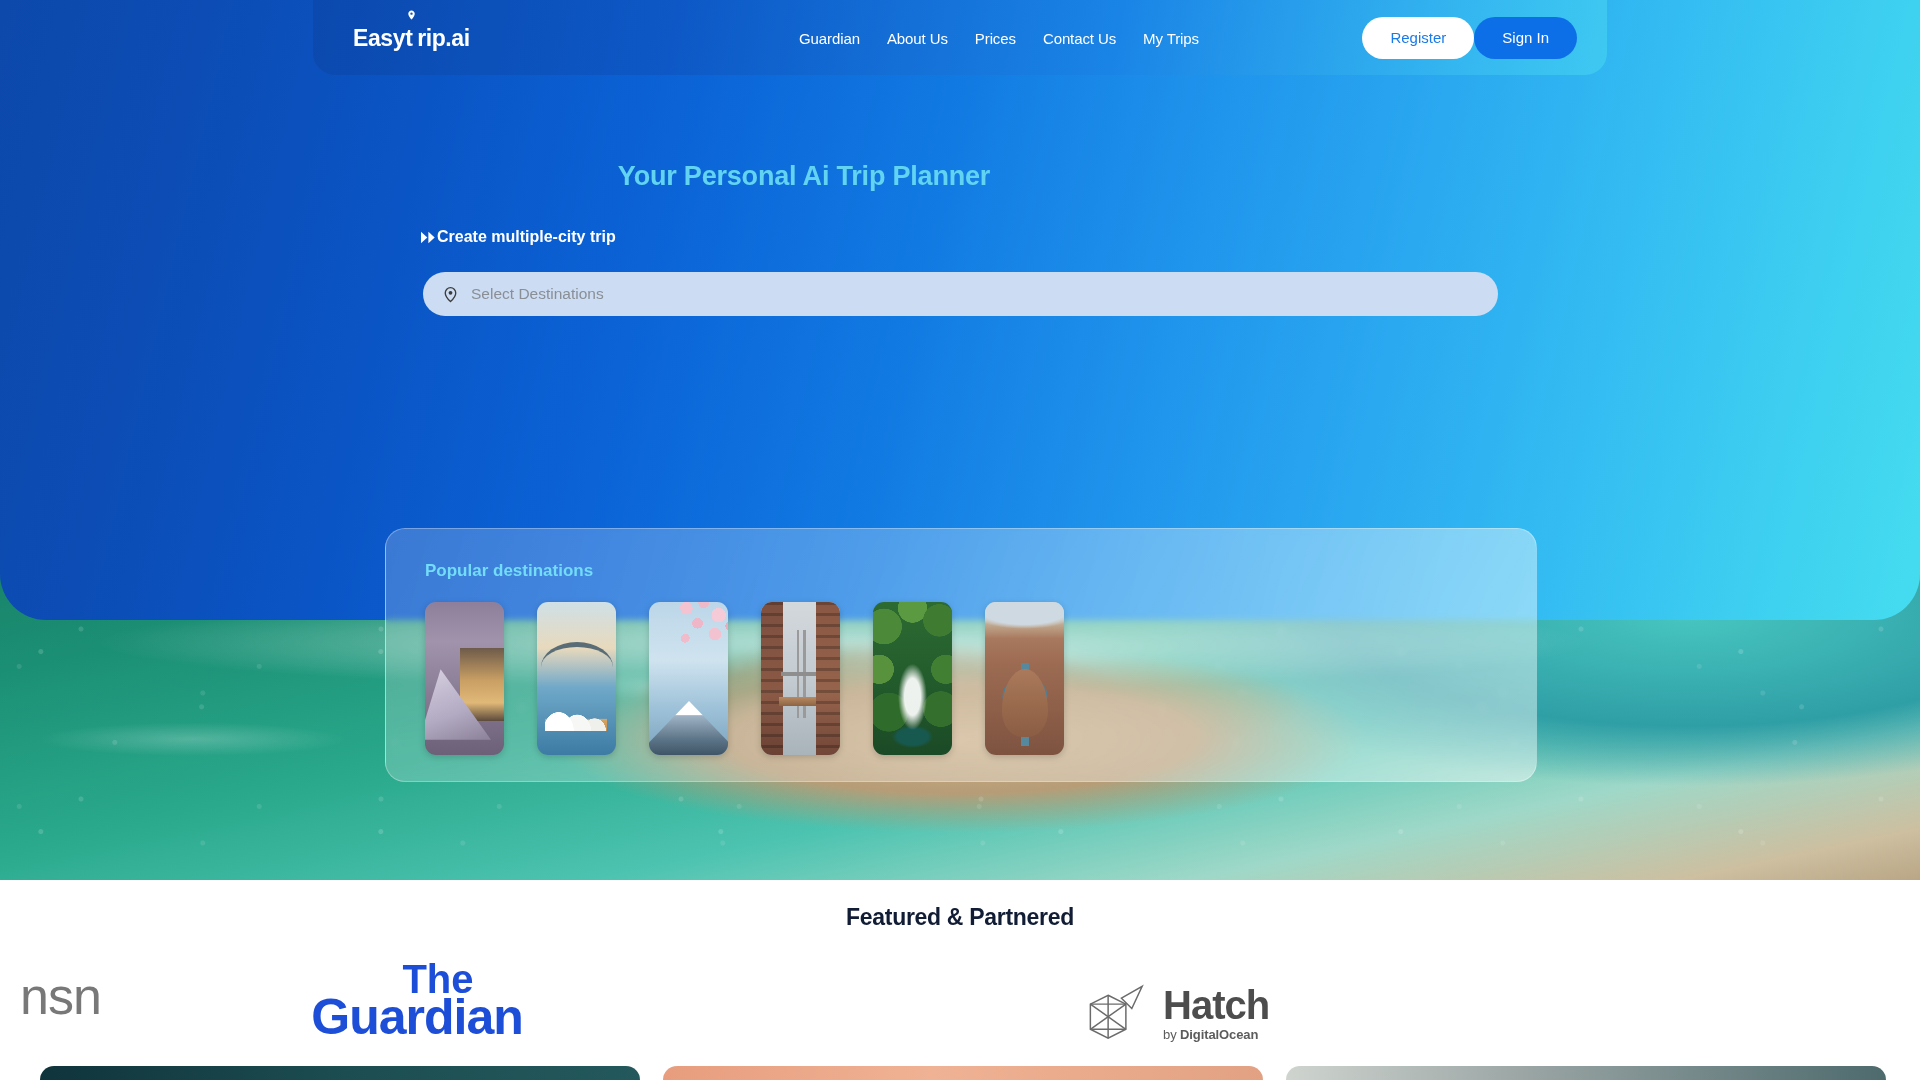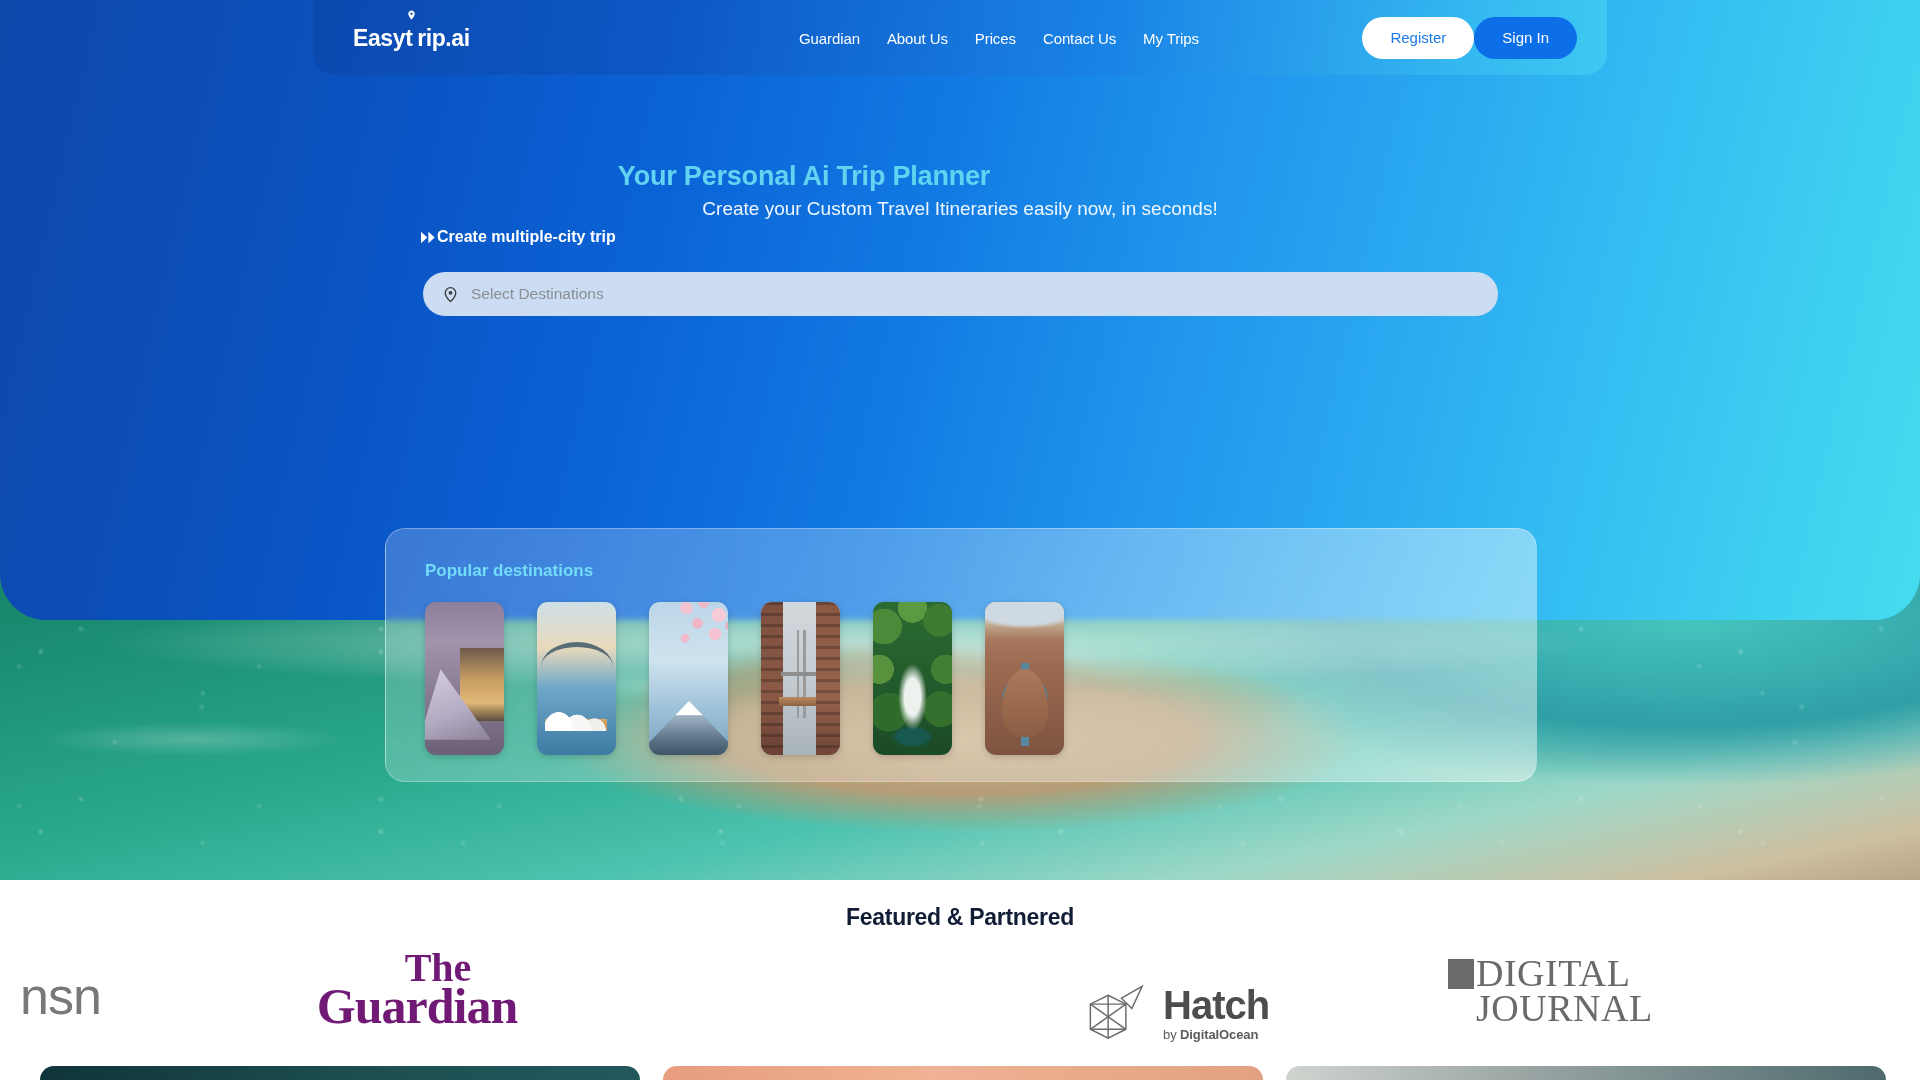--- a/index.html
+++ b/index.html
@@ -267,22 +267,22 @@
     position:absolute; top:66px; left:0; width:1848px; height:92px;padding-left:8px;
   }
   .logo{ position:absolute; color:#6f6f6f; }
 
   #logo-msn{
     left:20px; top:20px;
     font-size:52px; font-weight:300; letter-spacing:-1px;
     font-family:"Liberation Sans", sans-serif; color:#787878;
   }
   #logo-guardian{
-    left:292px; top:5px; width:250px; text-align:center;
-    font-family:Liberation Serif, serif; color:#701a75;
+    left:292px; top:16px; width:250px; text-align:center;
+    font-family:Liberation Sans, sans-serif; color:#1d4ed8;
     line-height:.86;
   }
   #logo-guardian .g-the{ display:block; font-size:40px; font-weight:700; margin-left:42px; }
   #logo-guardian .g-guardian{ display:block; font-size:50px; font-weight:700; letter-spacing:-1px; }
 
   #logo-bi{
     left:662px; top:8px; width:260px;
     color:#6f6f6f; line-height:1.12;
   }
   #logo-bi span{ display:block; font-size:32px; font-weight:400; letter-spacing:7.5px; }
@@ -351,21 +351,20 @@
       <div class="nav-link">My Trips</div>
     </div>
 
     <div id="nav-auth">
       <button id="btn-register">Register</button>
       <button id="btn-signin">Sign In</button>
     </div>
   </div>
 
   <div id="hero-title">Your Personal Ai Trip Planner</div>
-  <div id="hero-sub">Create your Custom Travel Itineraries easily now, in seconds!</div>
 
   <div id="multicity">
     <svg width="15" height="13" viewBox="0 0 15 13">
       <path d="M0 0.8 L6.3 6.5 L0 12.2 Z" fill="#ffffff"></path>
       <path d="M7.4 0.8 L13.7 6.5 L7.4 12.2 Z" fill="#ffffff"></path>
     </svg>
     <span class="label">Create multiple-city trip</span>
   </div>
 
   <div id="search-bar">
@@ -439,24 +438,20 @@
           <path d="M14 72 L62 72"></path>
           <path d="M56 30 L84 14 L70 44 Z"></path>
         </g>
       </svg>
       <div class="hatch-text">
         <span class="hatch-name">Hatch</span>
         <span class="hatch-by"><span>by </span><b>DigitalOcean</b></span>
       </div>
     </div>
 
-    <div class="logo" id="logo-dj">
-      <span class="dj-1"><i></i><span>DIGITAL</span></span>
-      <span class="dj-2">JOURNAL</span>
-    </div>
 
   </div>
 </div>
 
 <div id="bottom-cards">
   <div class="bcard" id="bcard-1"></div>
   <div class="bcard" id="bcard-2"></div>
   <div class="bcard" id="bcard-3"></div>
 </div>
 

